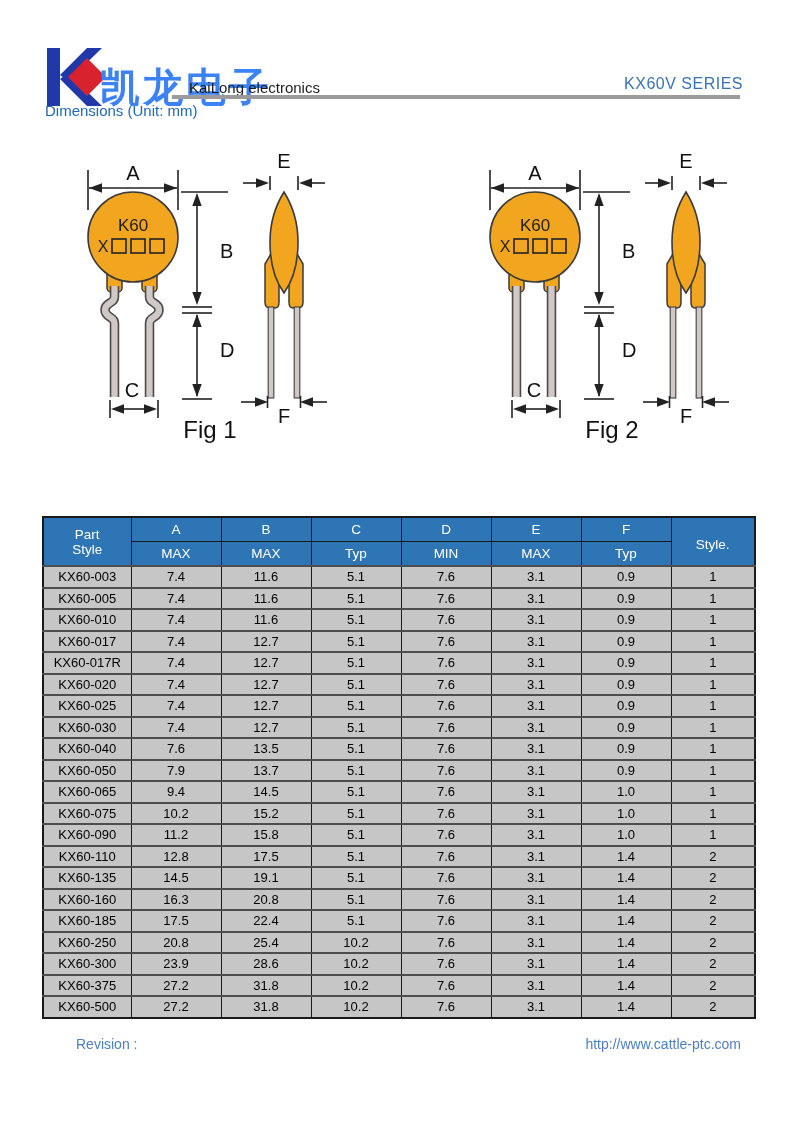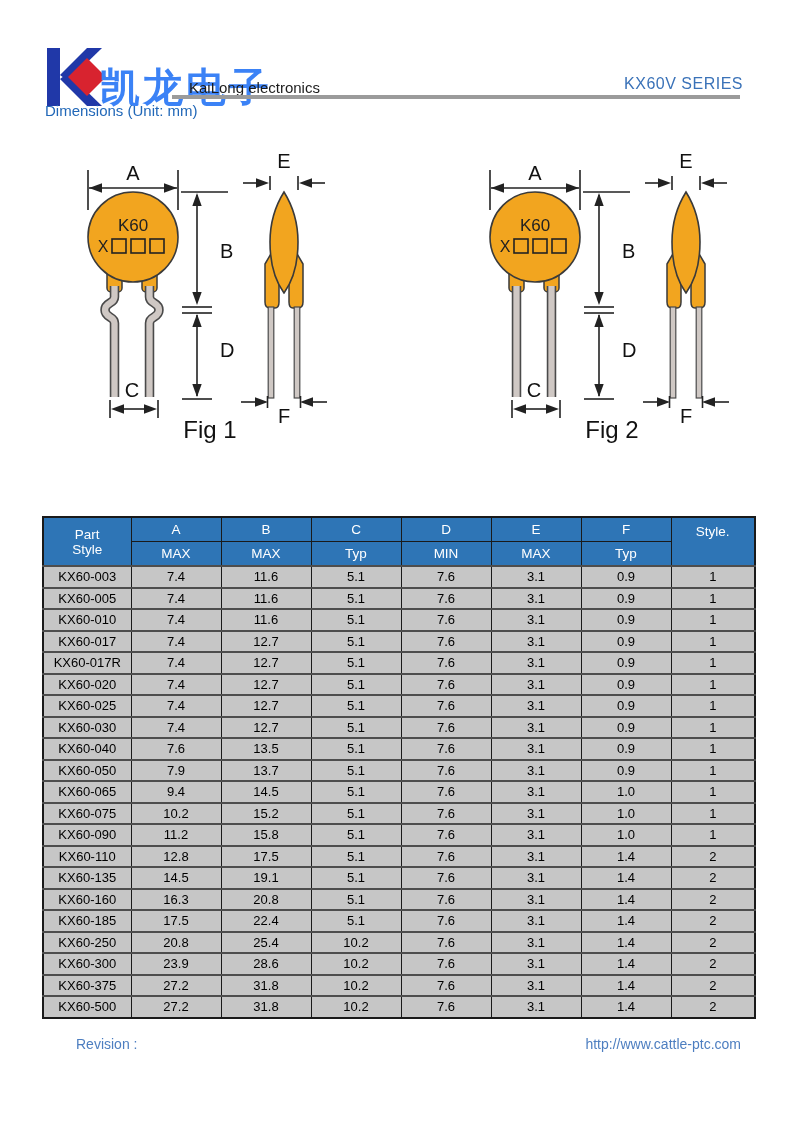--- a/index.html
+++ b/index.html
@@ -21,21 +21,21 @@
   .mark{fill:#222;}
   
   #spec-table{border-collapse:collapse;table-layout:fixed;width:712px;border:2px solid #1a1a1a;}
   #spec-table th,#spec-table td{
     border-left:1.5px solid #1a1a1a;border-right:1.5px solid #1a1a1a;
     text-align:center;vertical-align:middle;padding:0;overflow:hidden;white-space:nowrap;
   }
   #spec-table thead th{background:#2e75b6;color:#fff;font-weight:400;font-size:13.5px;height:23px;}
   #spec-table thead tr.sub th{border-top:1.5px solid #1a1a1a;}
   #spec-table thead th.merged{vertical-align:middle;margin-left:32px;}
-  #spec-table thead th.style-h{vertical-align:top;padding-top:6px;}
+  #spec-table thead th.style-h{vertical-align:top;padding-top:19px;}
   #spec-table tbody td{background:#c6c6c6;color:#000;font-size:13px;height:19.5px;border-top:2px solid #4d4d4d;}
   
   #footer-left{left:48px;top:1036px;font-size:14px;color:#4d7ec0;margin-left:28px;}
   #footer-right{right:52px;top:1036px;font-size:14px;color:#4d7ec0;}
 </style>
 </head>
 <body>
 
 <div id="page">
 

